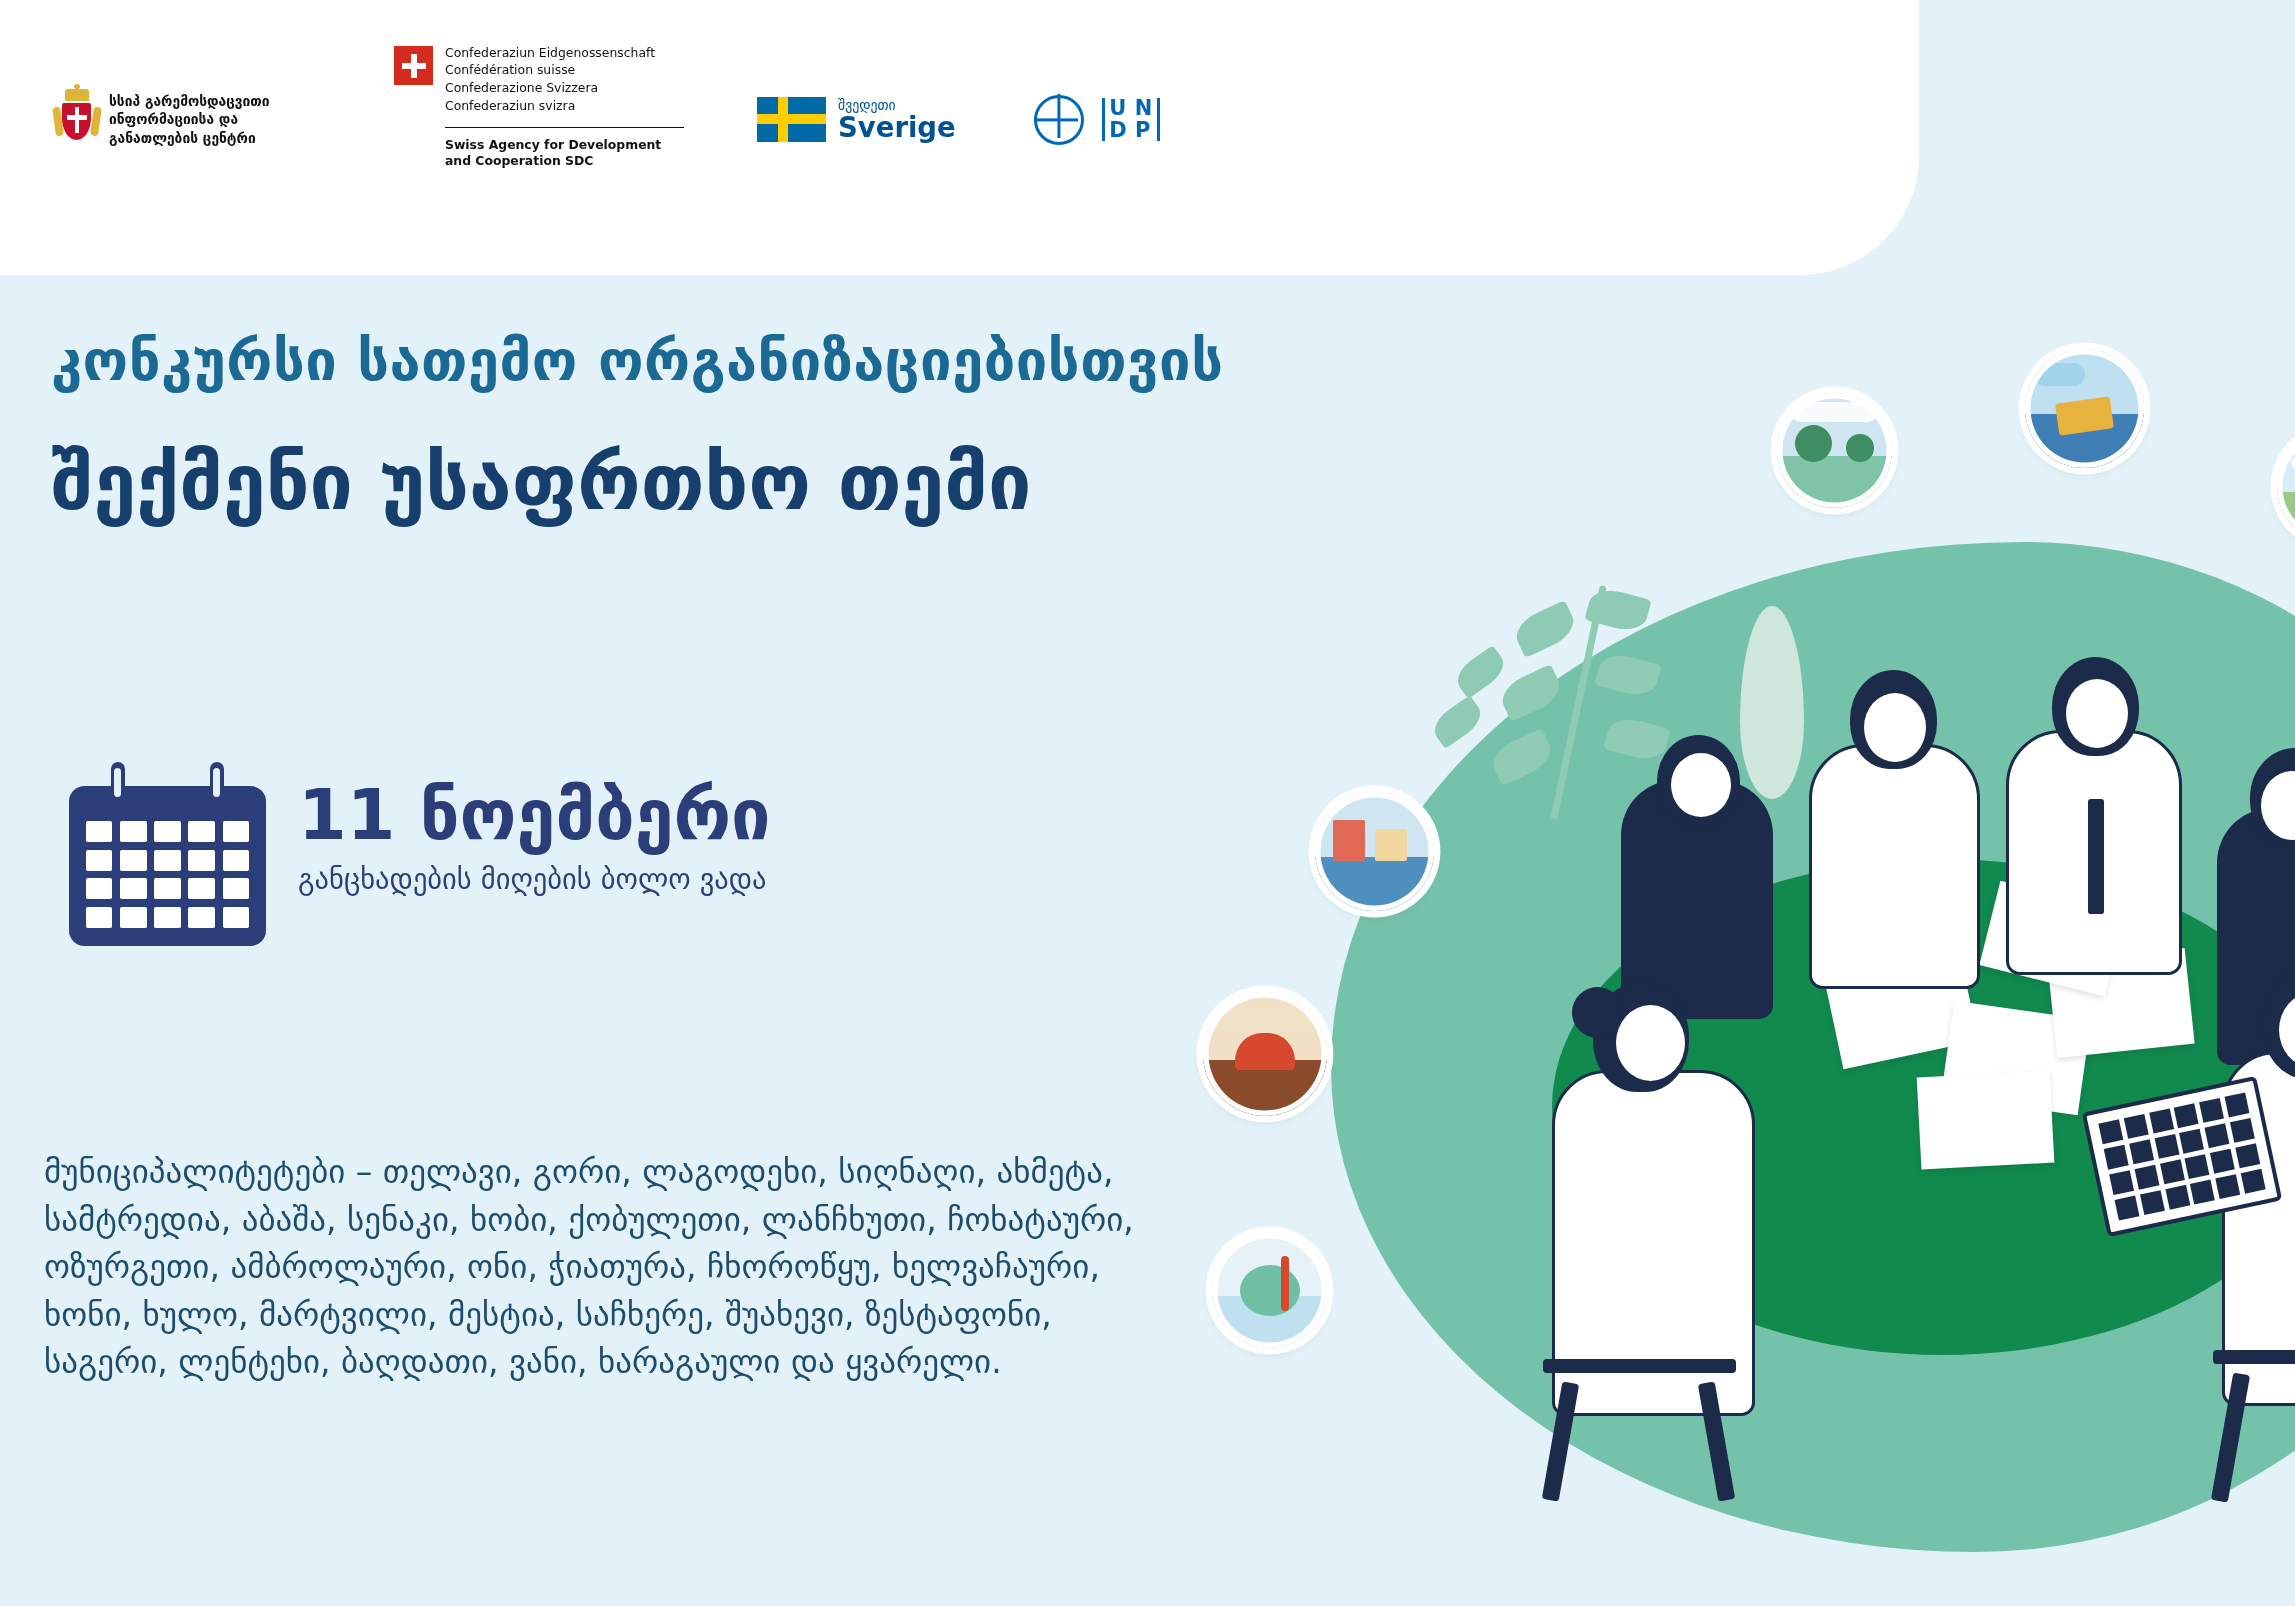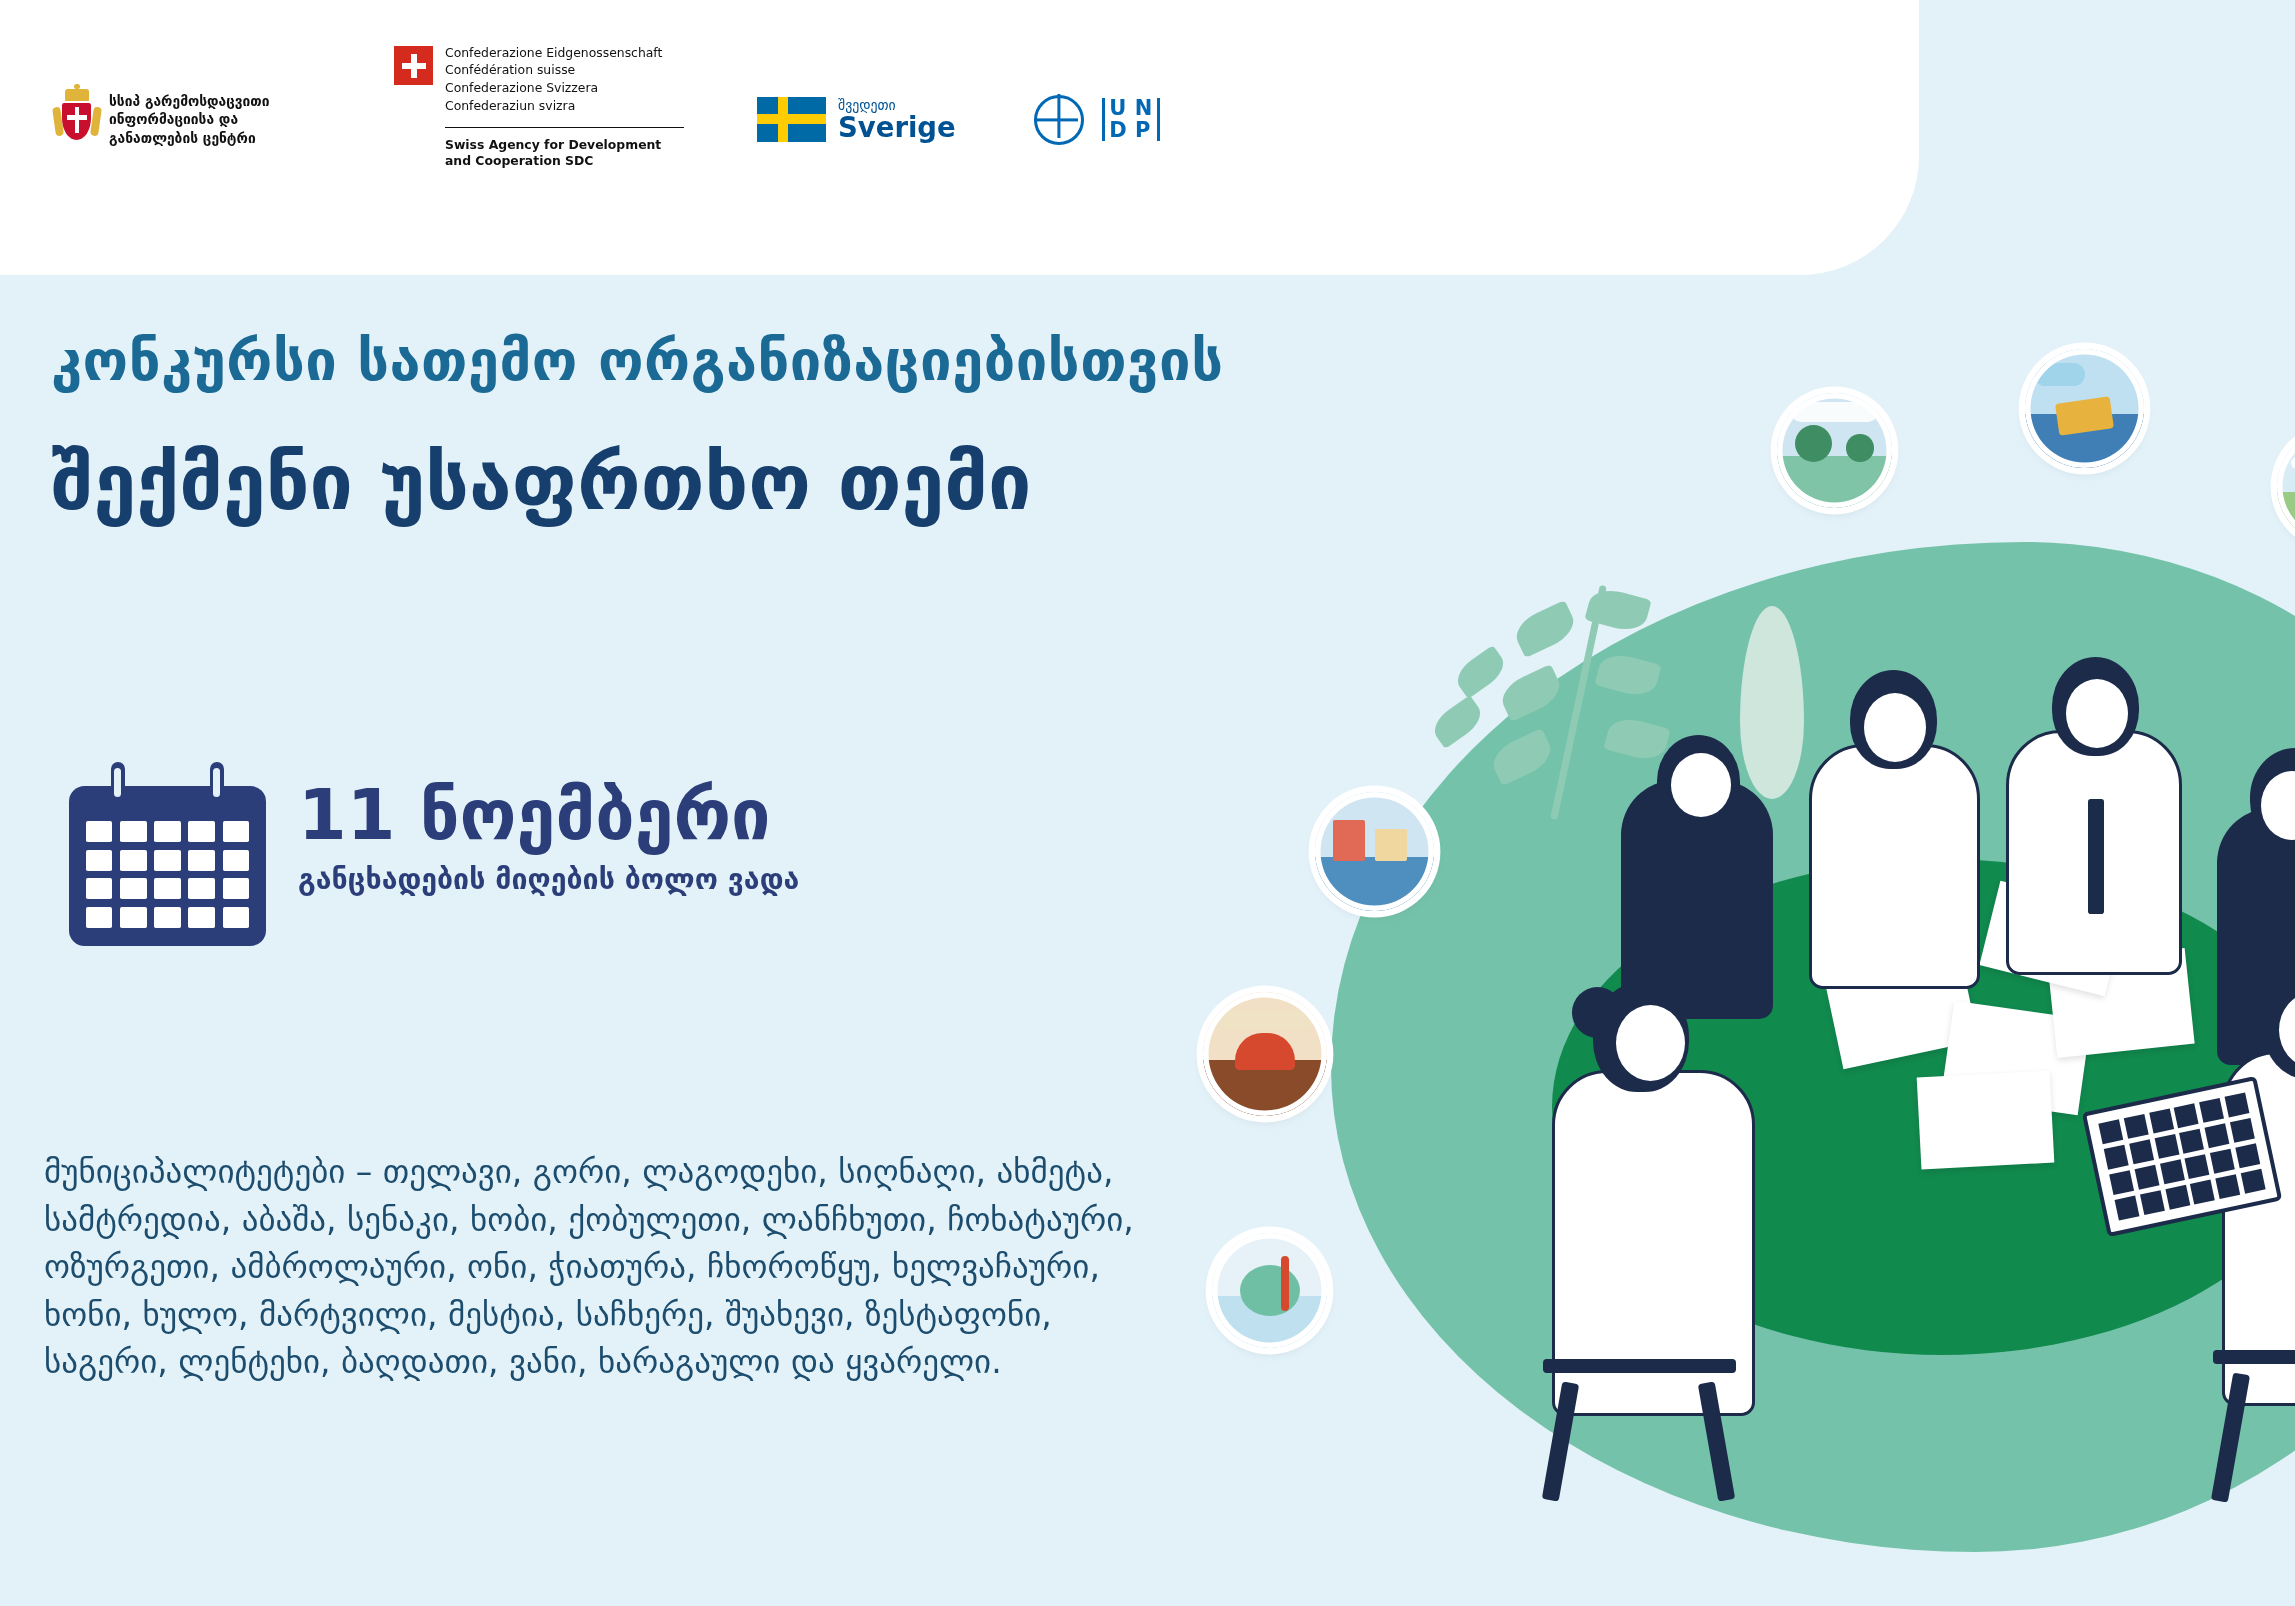--- a/index.html
+++ b/index.html
@@ -236,21 +236,21 @@
   .cal-ring::after{
     content:""; position:absolute; left:3.2px; top:6.4px; width:7.3px; height:28.5px;
     background:#e3f2f8; border-radius:3.7px;
   }
   .date-text { padding-top: 18.4px; }
   .date-big {
     font-size: 70px; font-weight: bold; color:#2b3e7a; line-height: 1;
   }
   .date-sub {
     margin-top: 13px;
-    font-size: 28.5px; font-weight: bold; color:#2b3e7a;
+    font-size: 28.5px; font-weight: normal; color:#2b3e7a;
   }
 
   
   .muni {
     position: absolute;
     left: 44px; top: 1148px;
     width: 1102px;
     font-size: 33px;
     font-weight: normal;
     line-height: 1.44;
@@ -382,21 +382,21 @@
           <div class="lion-r"></div>
           <div class="shield"></div>
         </div>
         <div class="sida-text">სსიპ გარემოსდაცვითი ინფორმაციისა და განათლების ცენტრი</div>
       </div>
 
       <div class="logo-item swiss">
         <div class="swiss-flag"></div>
         <div>
           <div class="swiss-names">
-            <div>Confederazione Eidgenossenschaft</div>
+            <div>Confederaziun Eidgenossenschaft</div>
             <div>Confédération suisse</div>
             <div>Confederazione Svizzera</div>
             <div>Confederaziun svizra</div>
           </div>
           <div class="swiss-sdc">Swiss Agency for Development and Cooperation SDC</div>
         </div>
       </div>
 
       <div class="logo-item sweden">
         <div class="se-flag"></div>

